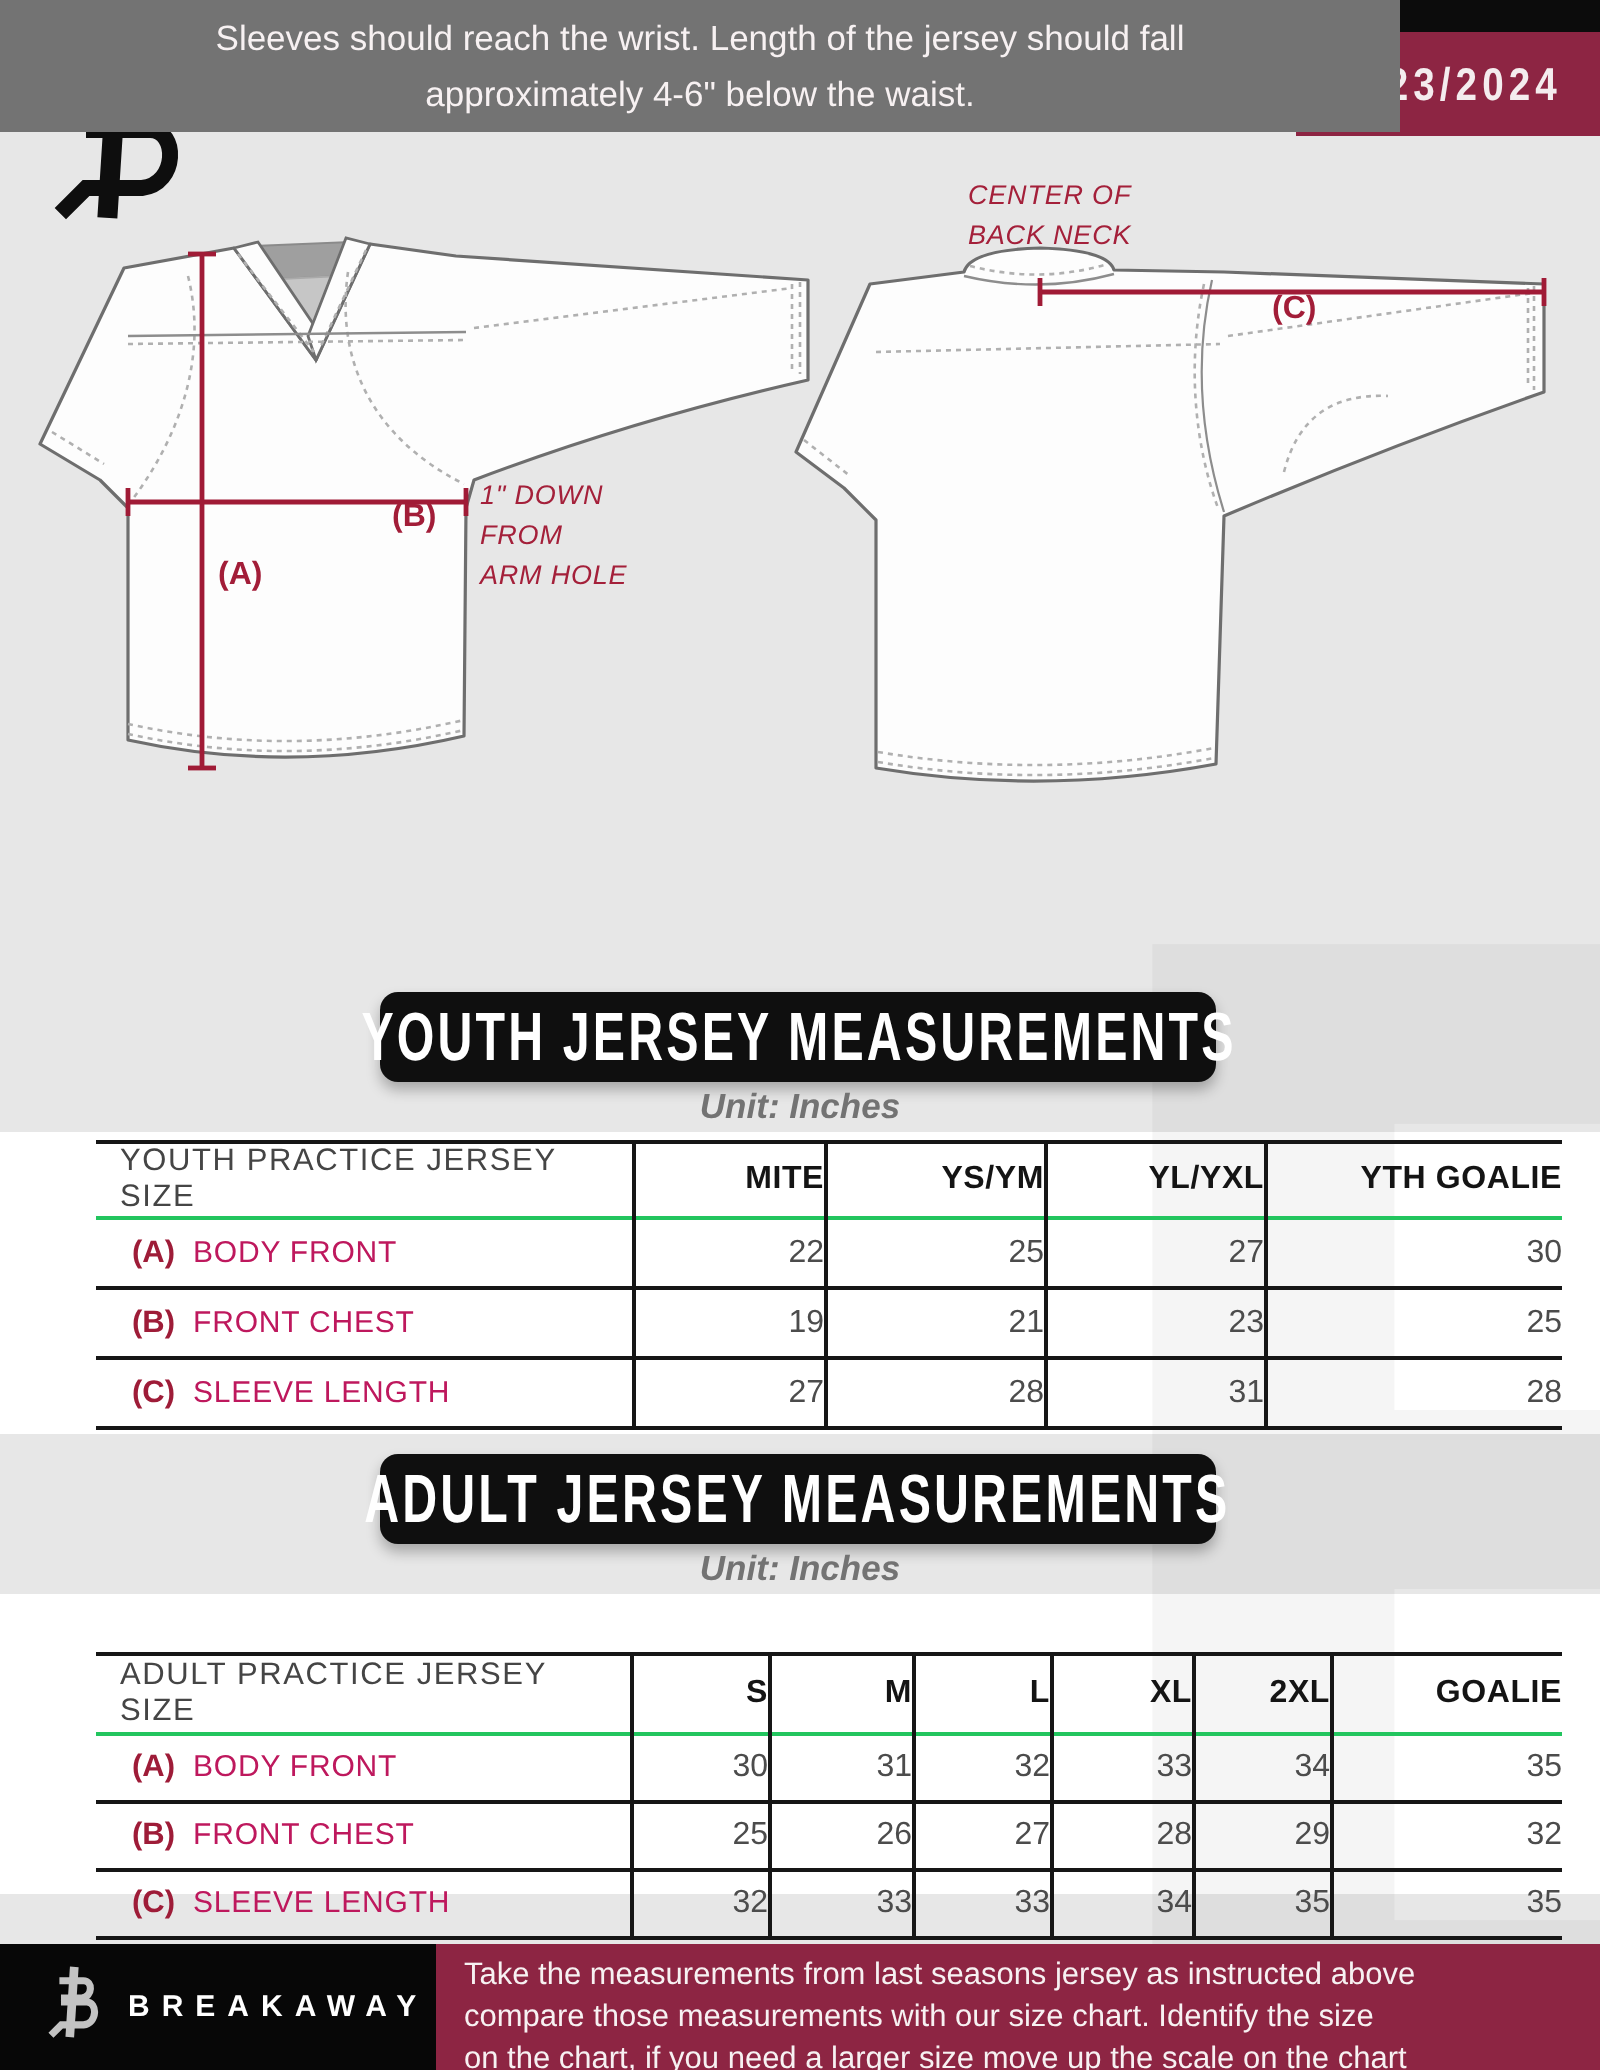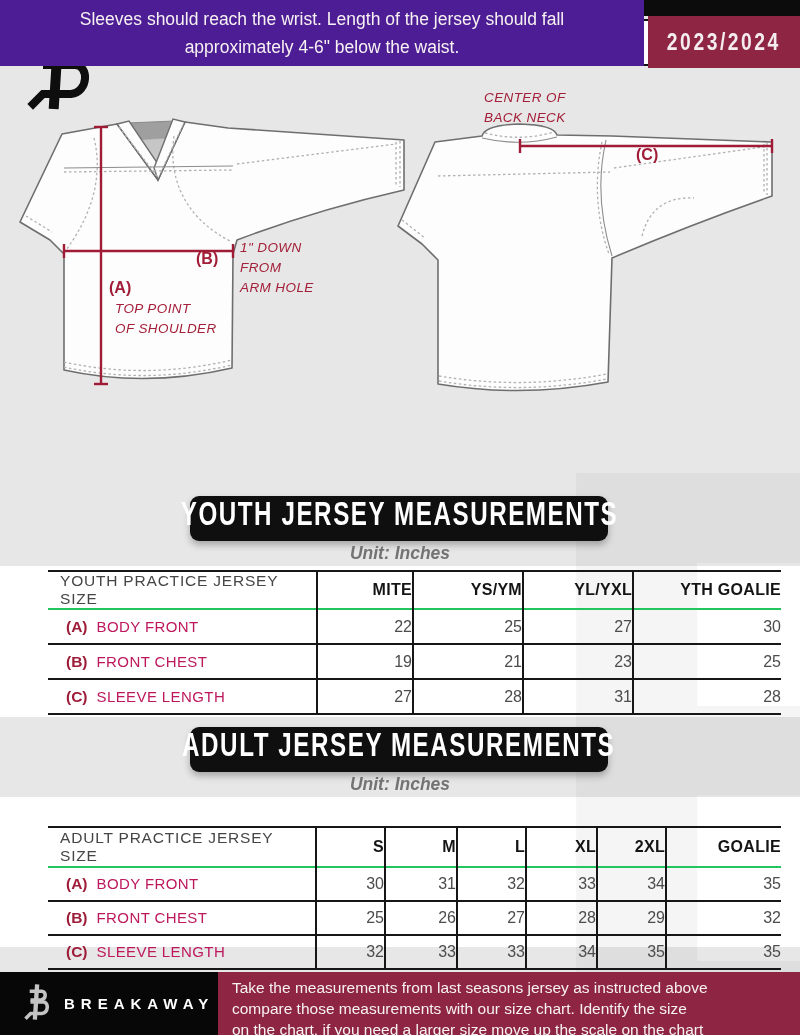--- a/index.html
+++ b/index.html
@@ -22,36 +22,36 @@
   .season-text{color:#f4ecee;font-size:23px;font-weight:700;letter-spacing:3px;transform:scaleX(.84);white-space:nowrap}
 
   
   .diag-key{position:absolute;font-weight:700;font-size:16px;color:#a21d38;z-index:5}
   .diag-note{position:absolute;font-style:italic;font-size:13.5px;color:#a4203a;letter-spacing:.4px;
              line-height:1.48;white-space:pre-line;z-index:5}
 
   svg.jersey{position:absolute;z-index:2}
 
   
-  .notice{left:0;top:418;width:644px;height:66px;background:#4c1d95;z-index:4;
+  .notice{left:0;top:418;width:700px;height:66px;background:#737373;z-index:4;
           display:flex;align-items:center;justify-content:center}
   .notice-text{color:#f7f1f2;font-size:17.5px;line-height:1.6;text-align:center;white-space:pre-line}
 
   
   .band{left:0;width:800px;background:#ffffff;z-index:0}
   .band-youth{top:566px;height:151px}
   .band-adult{top:797px;height:150px}
 
   
   .watermark{left:520px;top:340px;font-size:840px;line-height:1;font-weight:700;
              color:rgba(20,20,20,.042);z-index:1;pointer-events:none}
 
   
   .section-banner{left:190px;width:418px;height:45px;background:#0f0f0f;border-radius:9px;
-                  display:flex;align-items:flex-start;justify-content:center;z-index:3;
+                  display:flex;align-items:center;justify-content:center;z-index:3;
                   box-shadow:0 4px 7px rgba(0,0,0,.28)}
   .banner-youth{top:496px}
   .banner-adult{top:727px}
   .section-banner span{color:#fff;font-size:31px;font-weight:700;letter-spacing:2px;
                        transform:scale(.78,1.1);white-space:nowrap}
   .unit{left:0;width:800px;text-align:center;font-style:italic;font-weight:700;
         font-size:17.5px;color:#737373;z-index:3}
   .unit-youth{top:543px}
   .unit-adult{top:774px}
 
@@ -170,22 +170,20 @@
   </svg>
 
   <div class="diag-note" style="left:484px;top:88px">CENTER OF
 BACK NECK</div>
   <div class="diag-key" style="left:636px;top:146px">(C)</div>
   <div class="diag-key" style="left:196px;top:250px">(B)</div>
   <div class="diag-note" style="left:240px;top:238px">1" DOWN
 FROM
 ARM HOLE</div>
   <div class="diag-key" style="left:109px;top:279px">(A)</div>
-  <div class="diag-note" style="left:115px;top:299px">TOP POINT
-OF SHOULDER</div>
 
   <div class="abs notice">
     <div class="notice-text">Sleeves should reach the wrist. Length of the jersey should fall
 approximately 4-6" below the waist.</div>
   </div>
 
   <div class="abs section-banner banner-youth">
     <span>YOUTH JERSEY MEASUREMENTS</span>
   </div>
   <div class="abs unit unit-youth">Unit: Inches</div>

